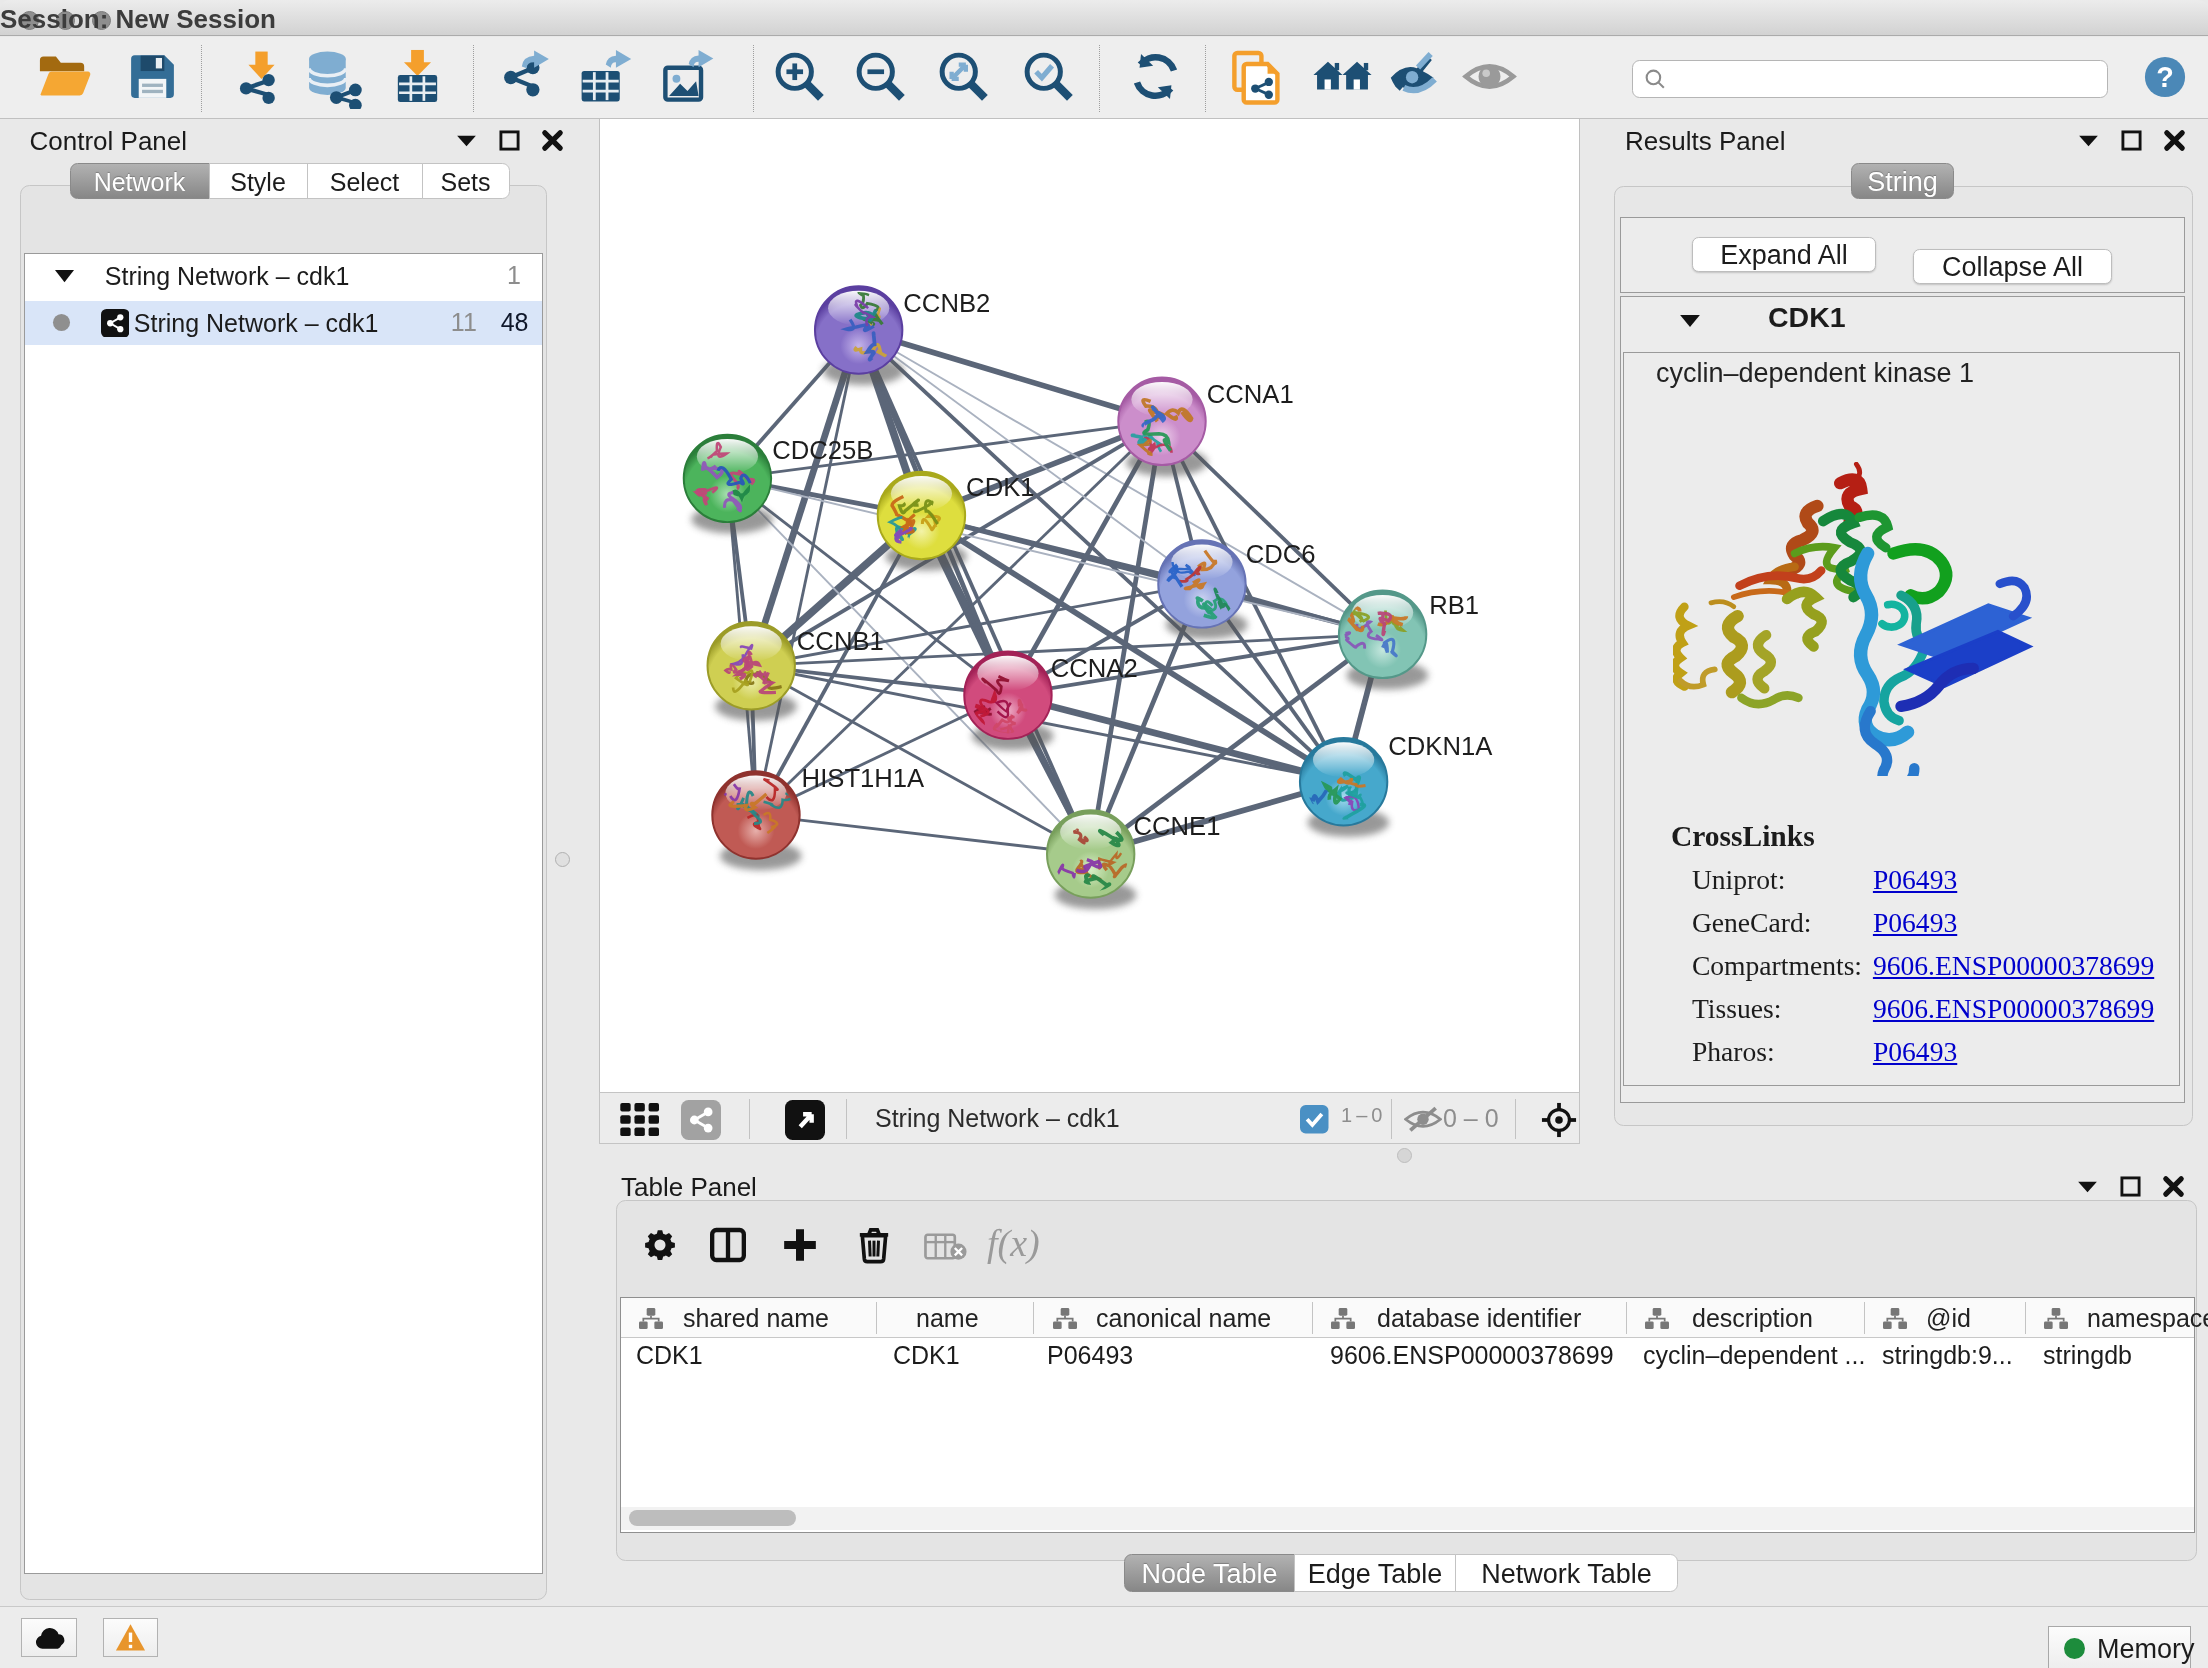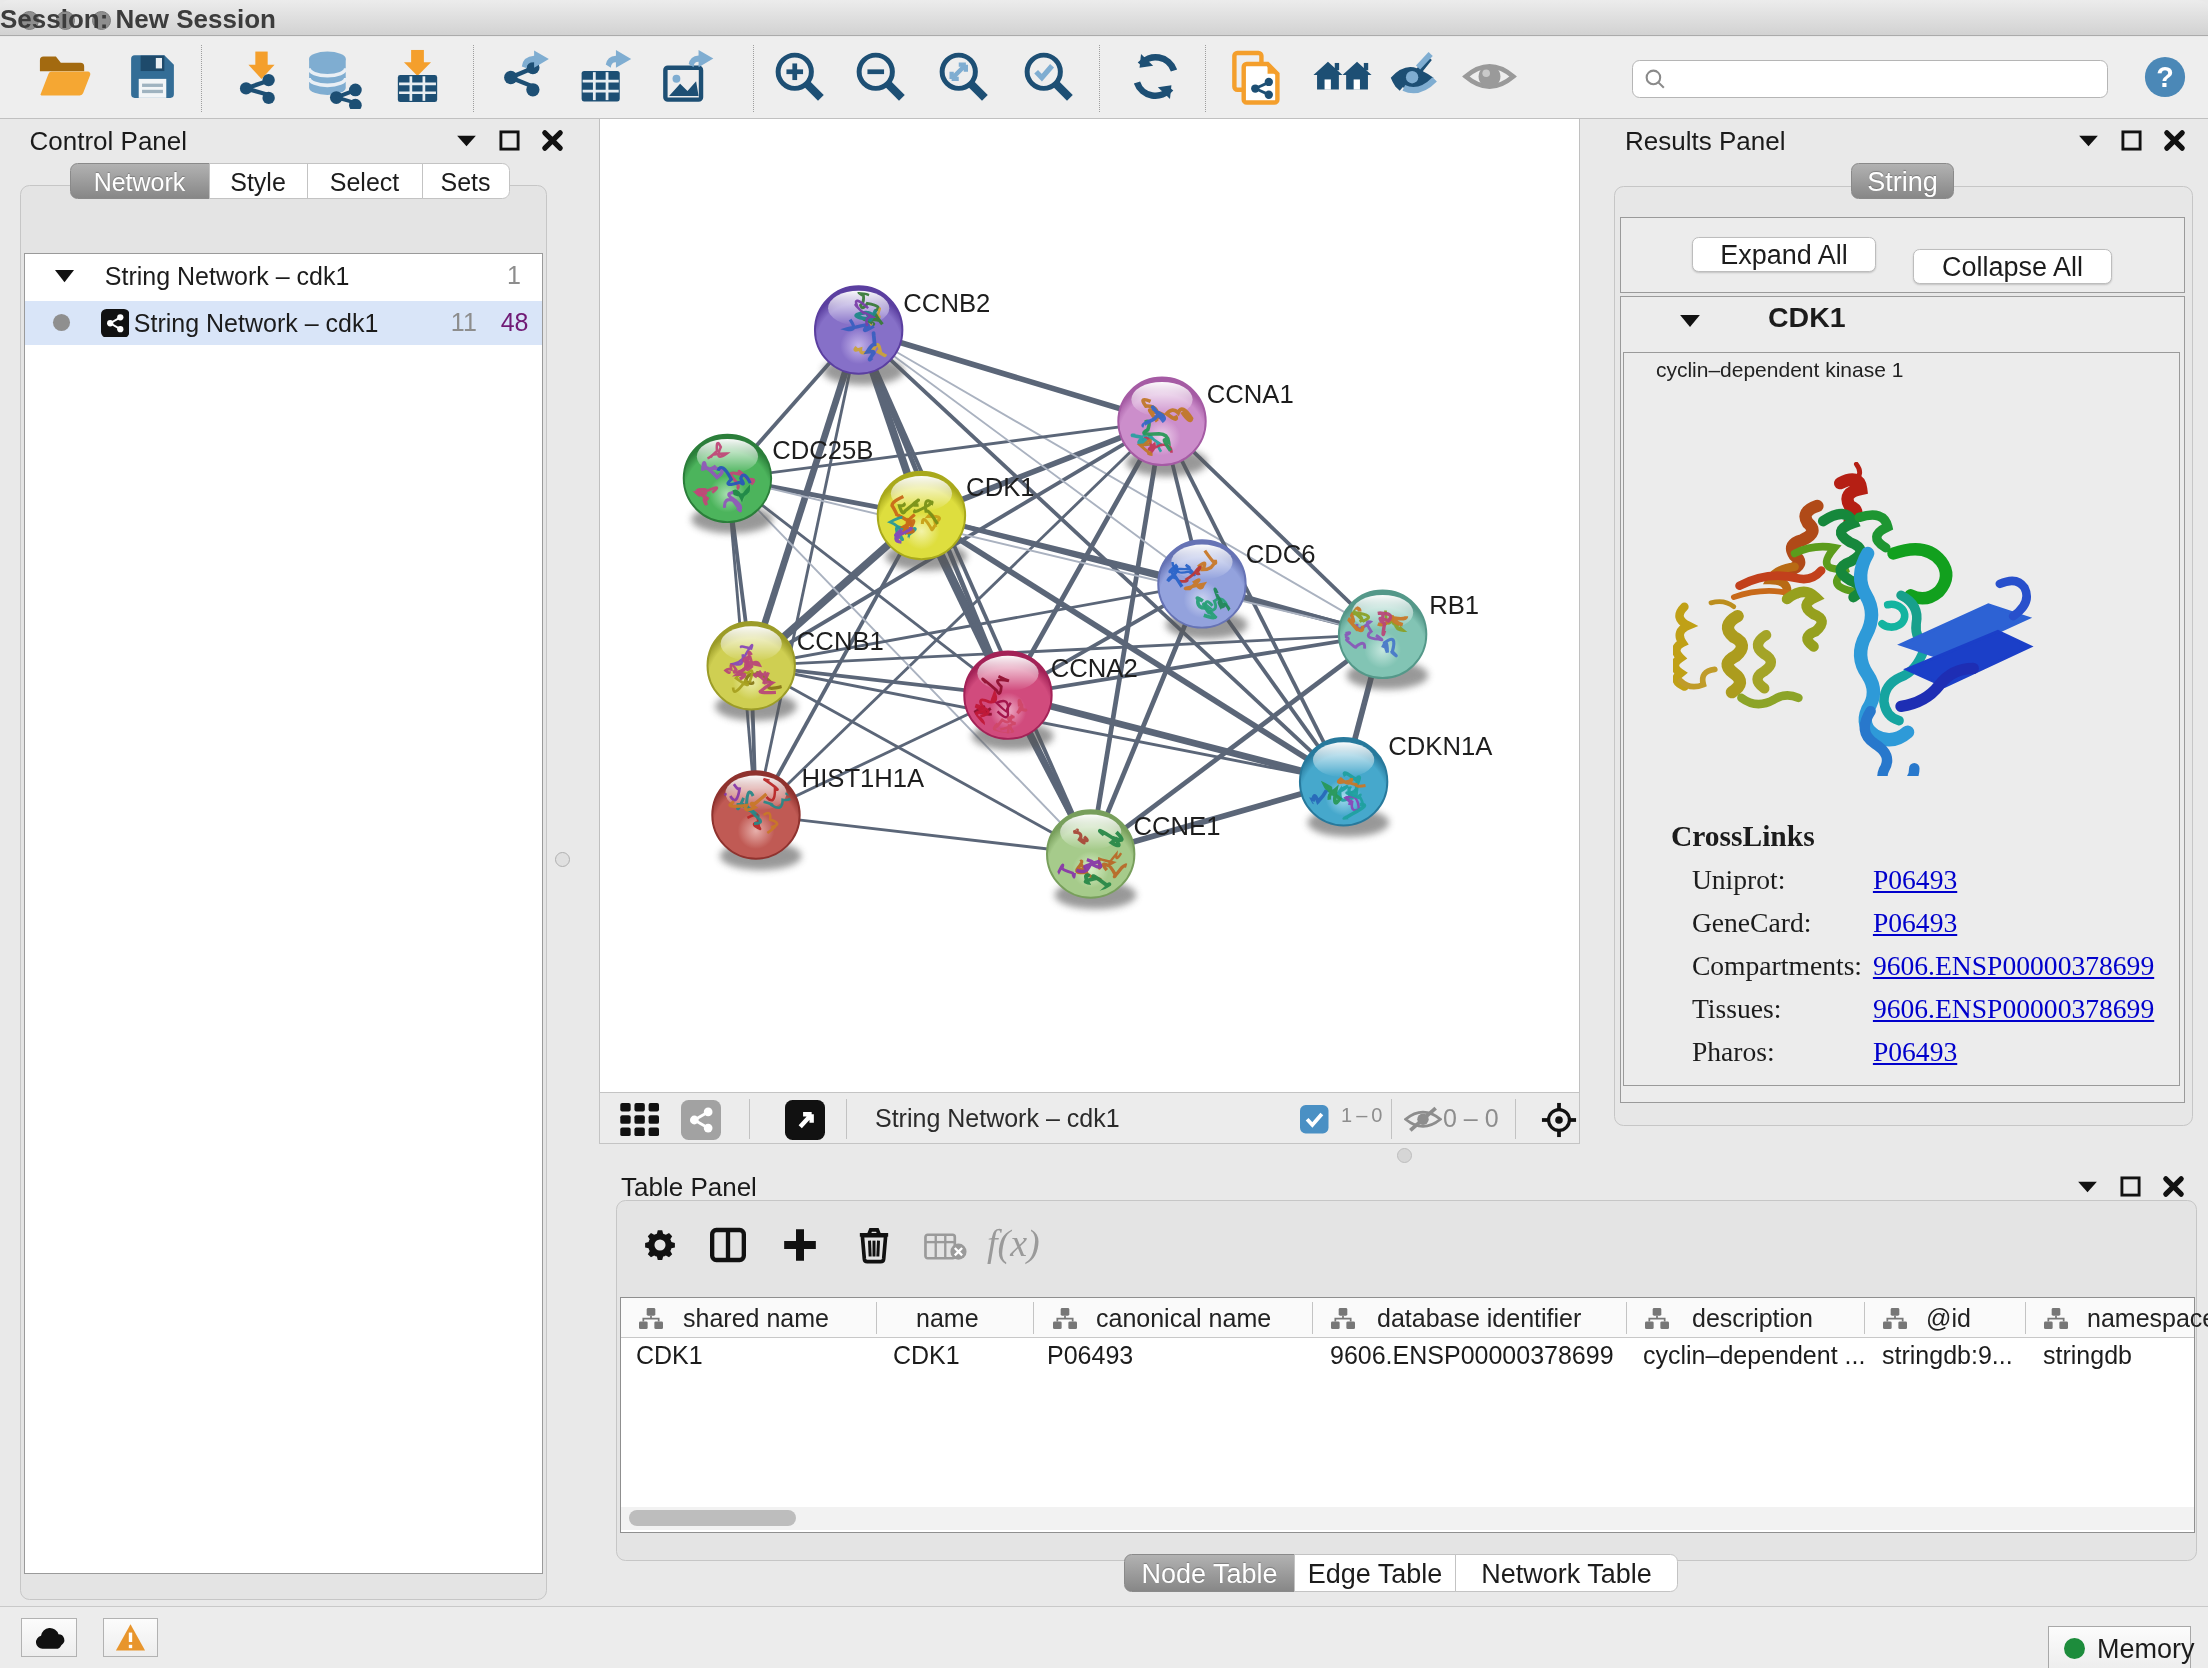--- a/index.html
+++ b/index.html
@@ -229,21 +229,21 @@
             <circle cx="21" cy="9" r="3.4"></circle>
             <circle cx="21" cy="22" r="3.4"></circle>
           </g>
           <g stroke="#fff" stroke-width="2.2">
             <line x1="10" y1="15.5" x2="21" y2="9"></line>
             <line x1="10" y1="15.5" x2="21" y2="22"></line>
           </g>
         </svg>
       <span class="abs" style="left:109px;top:7.6px;font-size:25px;">String Network – cdk1</span>
       <span class="abs" style="right:65px;top:6.7px;color:#8d8d8d;">11</span>
-      <span class="abs" style="right:13.3px;top:6.7px;color:#701a75;">48</span>
+      <span class="abs" style="right:13.3px;top:6.7px;color:#0f172a;">48</span>
     </div>
   </div>
 </div>
 
 <div class="abs" style="left:555px;top:852px;width:15px;height:15px;border-radius:50%;background:#e0e0e0;border:1px solid #b0b0b0;"></div>
 <div class="abs" style="left:1582px;top:624px;width:15px;height:15px;border-radius:50%;background:#e0e0e0;border:1px solid #b0b0b0;"></div>
 <div class="abs" style="left:1397px;top:1148px;width:15px;height:15px;border-radius:50%;background:#d6d6d6;border:1px solid #bdbdbd;"></div>
 
 <div class="abs" style="left:599px;top:119px;width:981px;height:973px;background:#fff;border-left:1px solid #c0c0c0;border-right:1px solid #c0c0c0;"></div>
 <svg width="2208" height="1668" viewBox="0 0 2322 1754" style="position:absolute;left:0;top:0;font-size:26px">
@@ -648,21 +648,21 @@
 <div class="abs" style="left:40px;top:98px;width:565px;height:76px;background:#ececec;border:1.9px solid #9a9a9a;">
   <div class="abs" style="left:71px;top:19px;width:184px;height:35px;background:#fff;border:1px solid #bdbdbd;border-radius:6.7px;text-align:center;line-height:34px;font-size:27px;box-shadow:0 1px 1.9px rgba(0,0,0,0.18);">Expand All</div>
   <div class="abs" style="left:292px;top:19px;width:199px;height:35px;background:#fff;border:1px solid #bdbdbd;border-radius:6.7px;text-align:center;line-height:34px;font-size:27px;box-shadow:0 1px 1.9px rgba(0,0,0,0.18);margin-top:12px;">Collapse All</div>
 </div>
 <div class="abs" style="left:40px;top:177px;width:565px;height:807px;background:#ececec;border:1.9px solid #9a9a9a;">
   <svg class="abs" style="left:57px;top:16px" width="24" height="16" viewBox="0 0 25 17">
         <path d="M2 2 L23 2 L12.5 15 Z" fill="#111"></path>
       </svg>
   <span class="abs" style="left:147px;top:3.8px;font-size:28.5px;font-weight:bold;">CDK1</span>
   <div class="abs" style="left:1.9px;top:55px;width:557px;height:734px;background:#ececec;border:1px solid #9a9a9a;">
-    <span class="abs" style="left:32px;top:4.8px;font-size:21px;color:#222;">cyclin–dependent kinase 1</span>
+    <span class="abs" style="left:32px;top:4.8px;font-size:27px;color:#222;">cyclin–dependent kinase 1</span>
     <svg class="abs" style="left:49px;top:109px" width="361" height="314" viewBox="0 0 380 330">
 <g fill="none" stroke-linecap="round">
 <path d="M193 2 q8 10 -2 18" stroke="#b51f14" stroke-width="5"></path>
 <path d="M176 22 q20 -10 22 6 q-20 4 -12 18 q14 6 0 16" stroke="#b51f14" stroke-width="13"></path>
 <path d="M152 46 q-18 6 -10 18 q12 10 -6 18 q-16 4 -8 16 q12 10 -6 16" stroke="#b04a18" stroke-width="13"></path>
 <path d="M128 110 q-20 2 -26 14 q20 0 18 14" stroke="#b86a14" stroke-width="9"></path>
 <path d="M70 130 q30 -16 60 -8 q16 4 26 -8" stroke="#c2401c" stroke-width="9"></path>
 <path d="M64 142 q34 -12 68 -2" stroke="#c86a1a" stroke-width="6"></path>
 <path d="M12 152 q-12 12 4 20 q-14 6 -6 18 q-12 6 -2 16 q-12 8 0 16 q-10 8 4 14" stroke="#c0a016" stroke-width="9"></path>
 <path d="M8 230 q10 10 24 4 q-4 -14 12 -16" stroke="#c09c2a" stroke-width="6"></path>

